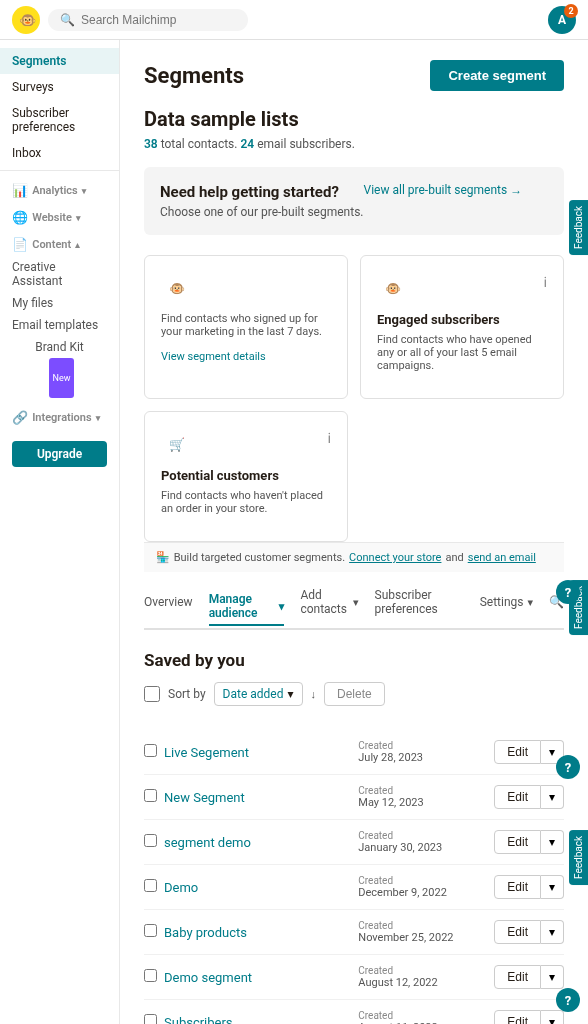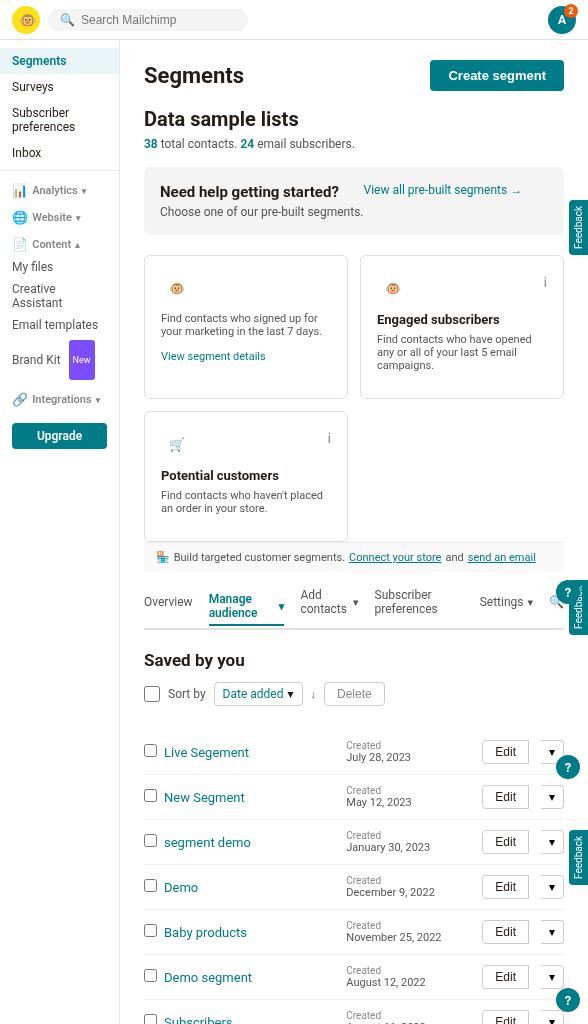--- a/index.html
+++ b/index.html
@@ -77,21 +77,21 @@
     .sort-arrow { font-size: 11px; color: #555; cursor: pointer; }
     .delete-btn { border: 1px solid #ccc; border-radius: 4px; padding: 4px 12px; font-size: 12px; color: #888; cursor: pointer; background: #fff; }
 
     
     .segment-row { display: flex; align-items: center; padding: 10px 0; border-bottom: 1px solid #f0f0f0; }
     .row-checkbox { width: 20px; flex-shrink: 0; }
     .row-checkbox input { cursor: pointer; }
     .row-name { flex: 1; color: #007c89; font-size: 13px; cursor: pointer; }
     .row-created { color: #555; font-size: 11px; margin-right: 16px; min-width: 120px; }
     .row-created .label { color: #888; font-size: 10px; }
-    .row-actions { display: flex; gap: 12px; align-items: center; }
+    .row-actions { display: flex; gap: 0; align-items: center; }
     .edit-btn { border: 1px solid #ccc; border-radius: 4px 0 0 4px; padding: 4px 12px; font-size: 12px; background: #fff; cursor: pointer; color: #241c15; }
     .dropdown-btn { border: 1px solid #ccc; border-left: none; border-radius: 0 4px 4px 0; padding: 4px 8px; font-size: 12px; background: #fff; cursor: pointer; }
 
     
     .feedback-tab { position: fixed; right: 0; background: #007c89; color: #fff; font-size: 10px; padding: 6px 4px; writing-mode: vertical-rl; text-orientation: mixed; transform: rotate(180deg); cursor: pointer; border-radius: 0 4px 4px 0; z-index: 50; }
     .feedback-1 { top: 200px; }
     .feedback-2 { top: 580px; }
     .feedback-3 { top: 830px; }
 
     
@@ -157,29 +157,29 @@
       <span style="font-size:13px;">🌐</span>
       <span>Website</span>
       <span class="chevron">▾</span>
     </div>
     <div class="sidebar-section">
       <span style="font-size:13px;">📄</span>
       <span>Content</span>
       <span class="chevron">▴</span>
     </div>
     <div class="sidebar-sub">
+      <span>Creative Assistant</span>
+    </div>
+    <div class="sidebar-sub">
       <span>My files</span>
-    </div>
-    <div class="sidebar-sub">
-      <span>Creative Assistant</span>
     </div>
     <div class="sidebar-sub">
       <span>Email templates</span>
     </div>
-    <div class="sidebar-sub" style="display:flex;align-items:center;gap:4px;">
+    <div class="sidebar-sub" style="display:flex;align-items:center;gap:4px;flex-direction:column;">
       <span>Brand Kit</span>
       <span class="badge-new">New</span>
     </div>
     <div class="sidebar-section">
       <span style="font-size:13px;">🔗</span>
       <span>Integrations</span>
       <span class="chevron">▾</span>
     </div>
     <div class="upgrade-btn">Upgrade</div>
 

